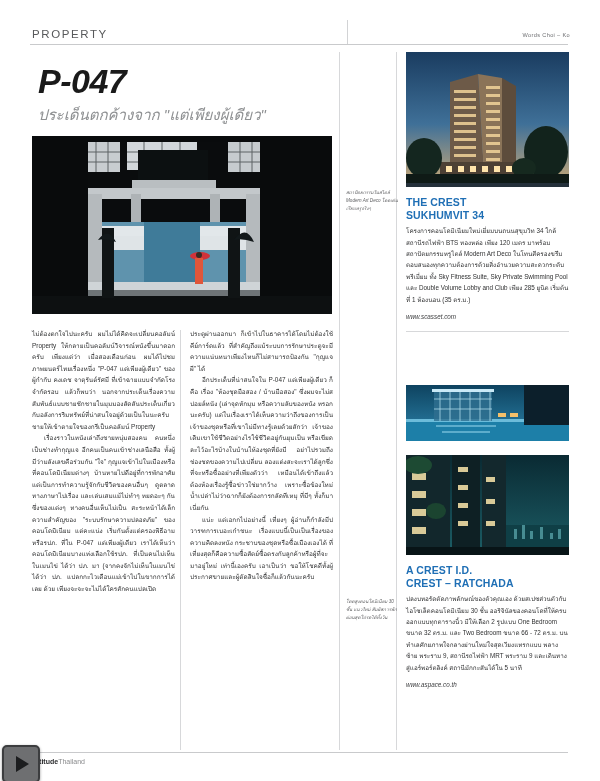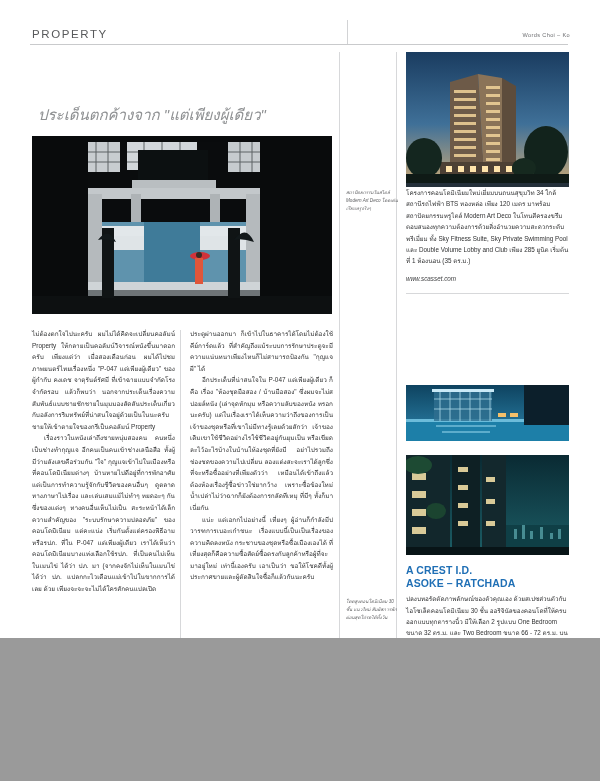--- a/index.html
+++ b/index.html
@@ -6,21 +6,21 @@
     margin: 0;
     padding: 0;
     background: #9a9a9a;
   }
   body {
     font-family: "Liberation Sans", sans-serif;
   }
   .page {
     position: relative;
     width: 600px;
-    height: 638px;
+    height: 781px;
     background: #ffffff;
     overflow: hidden;
     box-sizing: border-box;
   }
 
   
   .masthead {
     position: absolute;
     left: 0;
     top: 0;
@@ -223,20 +223,21 @@
     <div class="kicker">PROPERTY</div>
     <div class="byline">Words Choi – Ko</div>
     <div class="rule-head-short"></div>
     <div class="rule-main"></div>
   </div>
 
   <div class="vrule" style="left:180px;top:330px;height:420px;"></div>
   <div class="vrule" style="left:339px;top:52px;height:698px;"></div>
   <div class="vrule" style="left:396px;top:52px;height:698px;"></div>
 
+  <div class="feature-title">P-047</div>
   <div class="feature-sub">ประเด็นตกค้างจาก "แต่เพียงผู้เดียว"</div>
 
   <div class="hero">
     <svg width="300" height="178" viewBox="0 0 300 178">
       <rect x="0" y="0" width="300" height="178" fill="#0a0c0d"></rect>
 
       <rect x="52" y="6" width="36" height="30" fill="#c8cdd0"></rect>
       <rect x="95" y="6" width="70" height="28" fill="#d2d7da"></rect>
       <rect x="196" y="6" width="36" height="30" fill="#c6cbce"></rect>
       <g stroke="#5c6265" stroke-width="1">
@@ -352,20 +353,24 @@
             <rect x="88" y="114" width="6" height="6"></rect>
             <rect x="100" y="114" width="6" height="6"></rect>
           </g>
 
         <ellipse cx="18" cy="106" rx="18" ry="20" fill="#14261f"></ellipse>
         <ellipse cx="140" cy="100" rx="22" ry="26" fill="#12231c"></ellipse>
         <ellipse cx="118" cy="116" rx="12" ry="10" fill="#16291f"></ellipse>
         <rect x="0" y="122" width="163" height="9" fill="#0f1a16"></rect>
       </svg>
     </div>
+    <div class="side-head">
+      <span>THE CREST</span><br>
+      <span>SUKHUMVIT 34</span>
+    </div>
     <div class="side-body">โครงการคอนโดมิเนียมใหม่เยี่ยมบนถนนสุขุมวิท 34 ใกล้สถานีรถไฟฟ้า BTS ทองหล่อ เพียง 120 เมตร มาพร้อมสถาปัตยกรรมหรูไตล์ Modern Art Deco ในโทนสีครองขรึม ตอบสนองทุกความต้องการด้วยสิ่งอำนวยความสะดวกระดับพรีเมี่ยม ทั้ง Sky Fitness Suite, Sky Private Swimming Pool และ Double Volume Lobby and Club เพียง 285 ยูนิต เริ่มต้นที่ 1 ห้องนอน (35 ตร.ม.)</div>
     <div class="side-url">www.scasset.com</div>
     <div class="side-rule"></div>
   </div>
 
   <div class="side" style="top:385px;">
     <div class="side-img" style="height:56px;">
       <svg width="163" height="56" viewBox="0 0 163 56">
         <defs>
           <linearGradient id="skyB" x1="0" y1="0" x2="0" y2="1">
@@ -441,21 +446,21 @@
         </g>
 
         <ellipse cx="12" cy="10" rx="14" ry="9" fill="#1d4a33"></ellipse>
         <ellipse cx="30" cy="56" rx="10" ry="8" fill="#1b4430"></ellipse>
 
         <rect x="0" y="92" width="163" height="8" fill="#081417"></rect>
       </svg>
     </div>
     <div class="side-head">
       <span>A CREST I.D.</span><br>
-      <span>ASOKE – RATCHADA</span>
+      <span>CREST – RATCHADA</span>
     </div>
     <div class="side-body">ปลงบทอรัดตัดภาพลักษณ์ของตัวคุณเอง ด้วยสเปซส่วนตัวกับไอโซเล็ตคอนโดมิเนียม 30 ชั้น ออริจินัลของคอนโดที่ให้ครบออกแบบทุกตารางนิ้ว มีให้เลือก 2 รูปแบบ One Bedroom ขนาด 32 ตร.ม. และ Two Bedroom ขนาด 66 - 72 ตร.ม. บนทำเลศักยภาพใจกลางย่านใหม่ใจสุดเวียงแทรกแบบ พลางซ้าย พระราม 9, สถานีรถไฟฟ้า MRT พระราม 9 และเดินทางสู่แอร์พอร์ตลิงค์ สถานีมักกะสันได้ใน 5 นาที</div>
     <div class="side-url">www.aspace.co.th</div>
   </div>
 
   <div class="footer-rule"></div>
   <div class="folio">
     <span>8</span>
     <b>attitude</b><span class="light">Thailand</span>
   </div>

